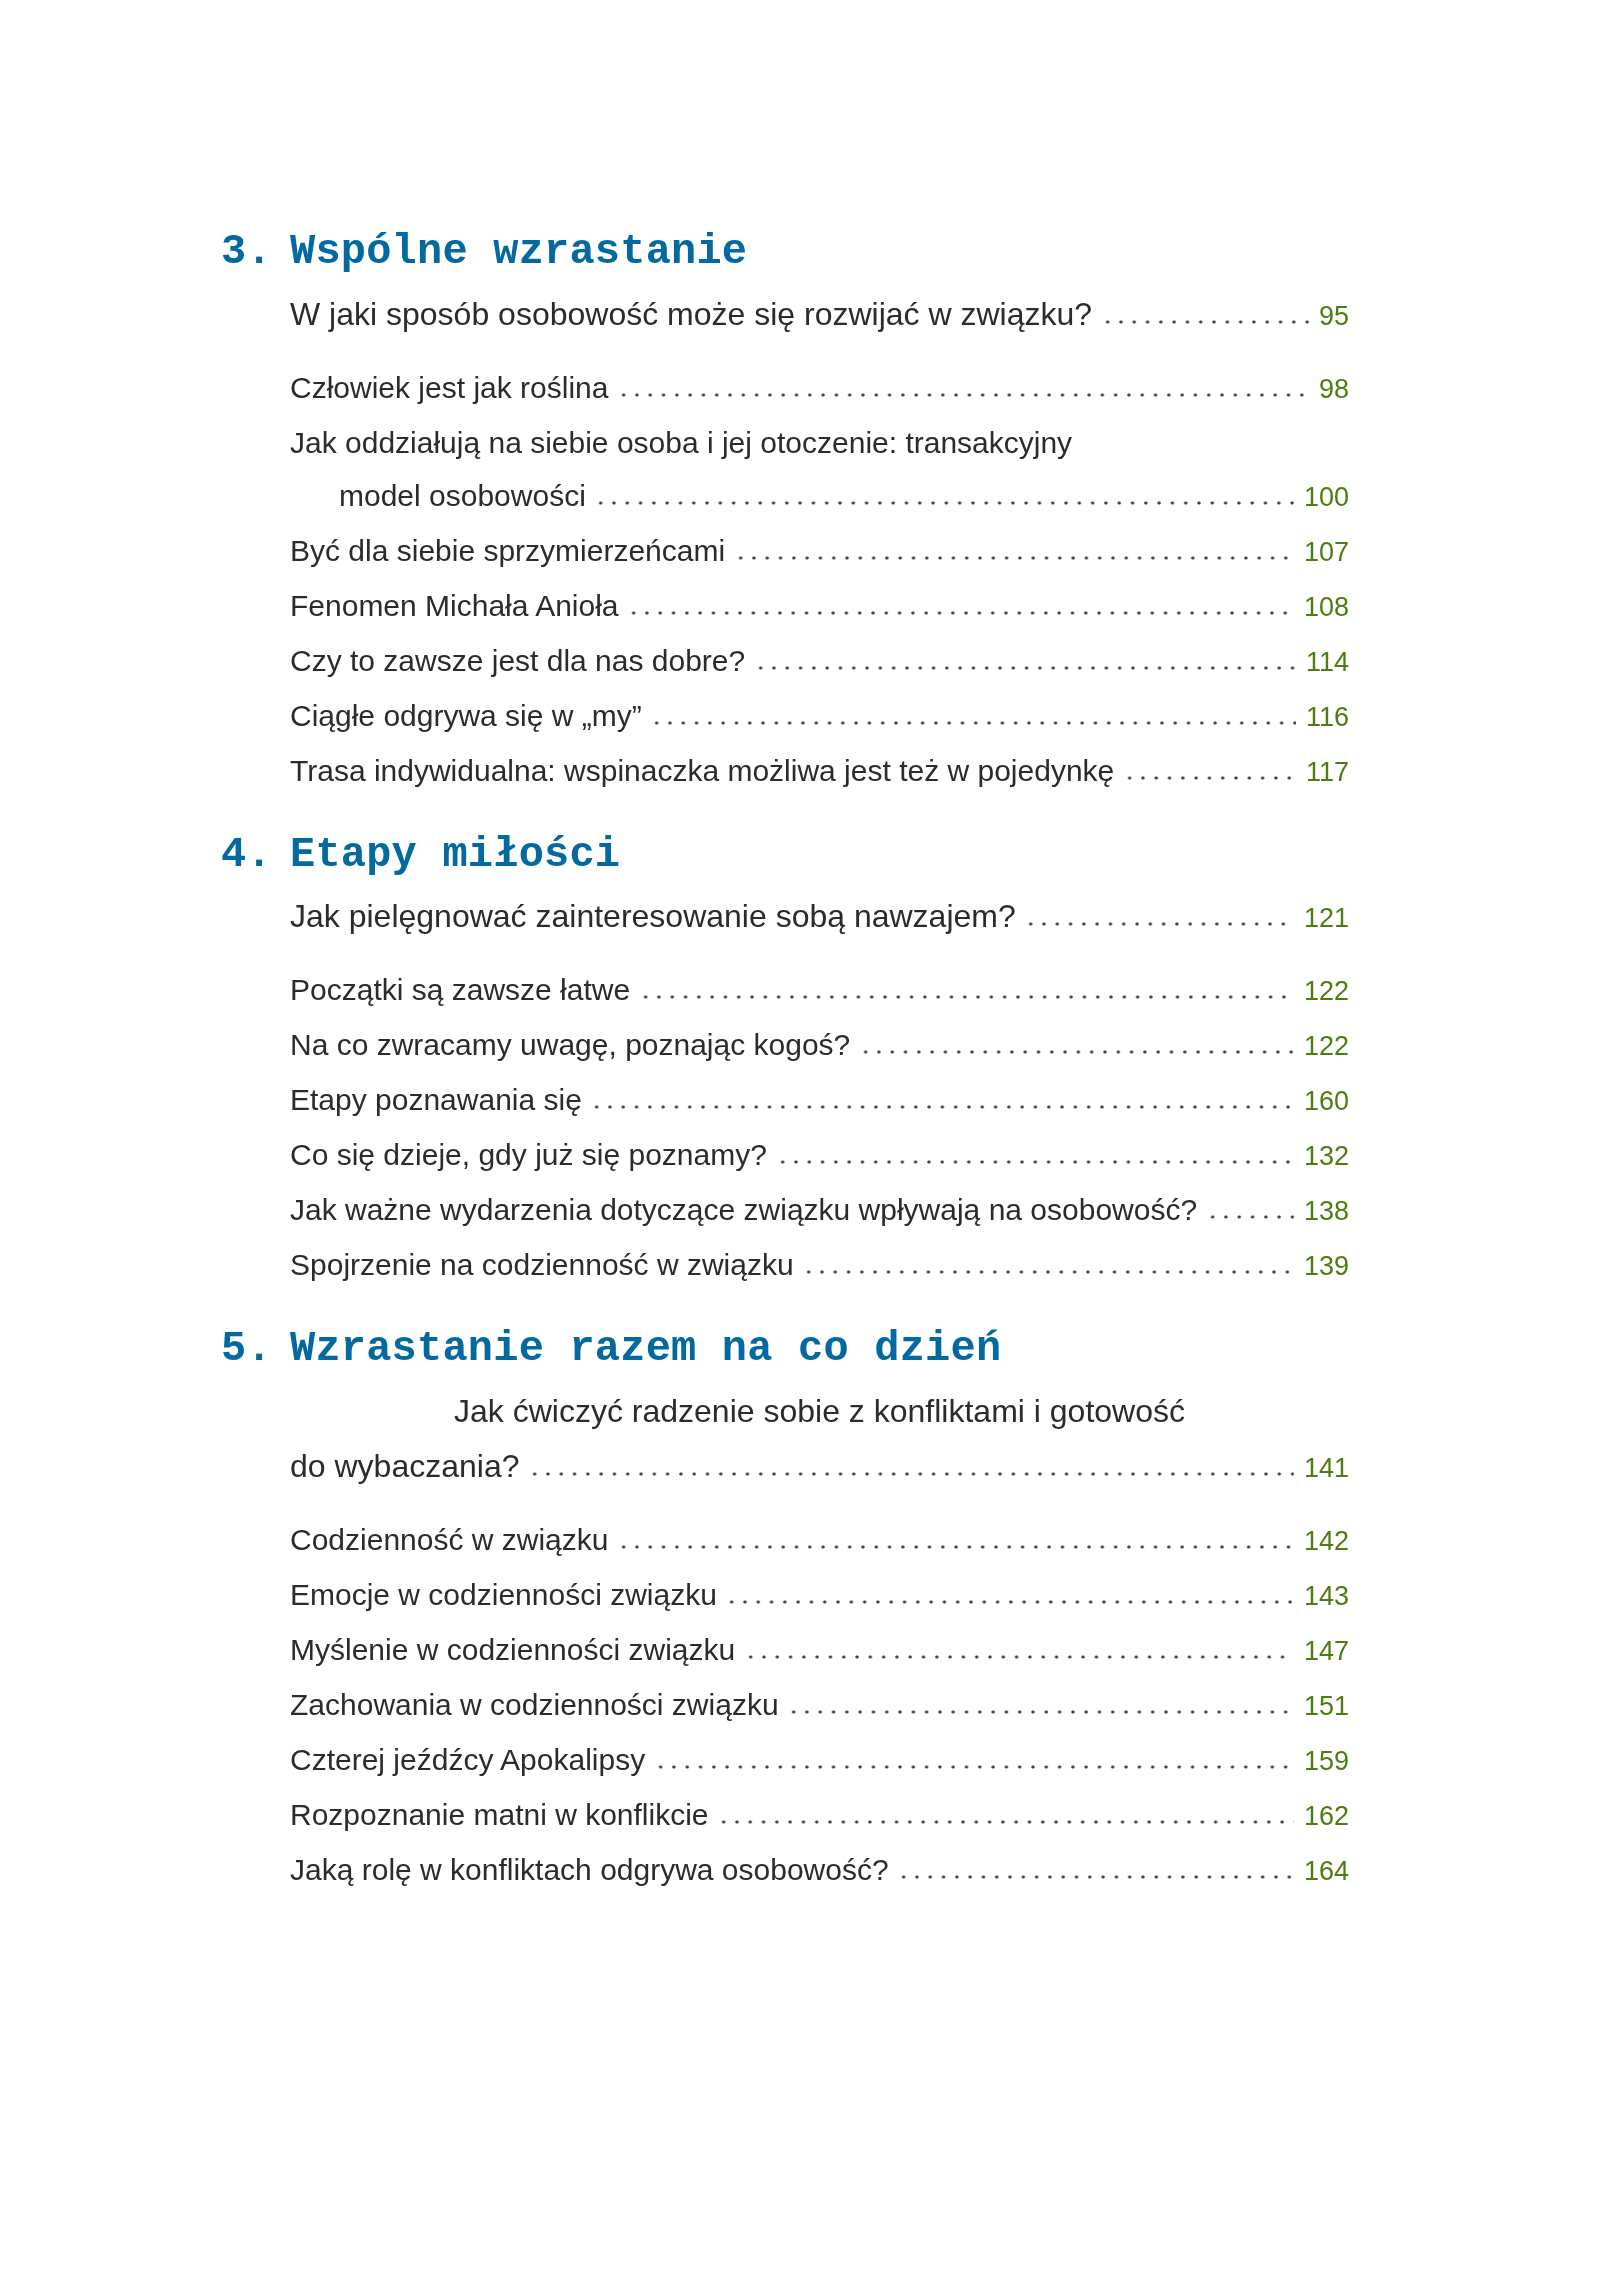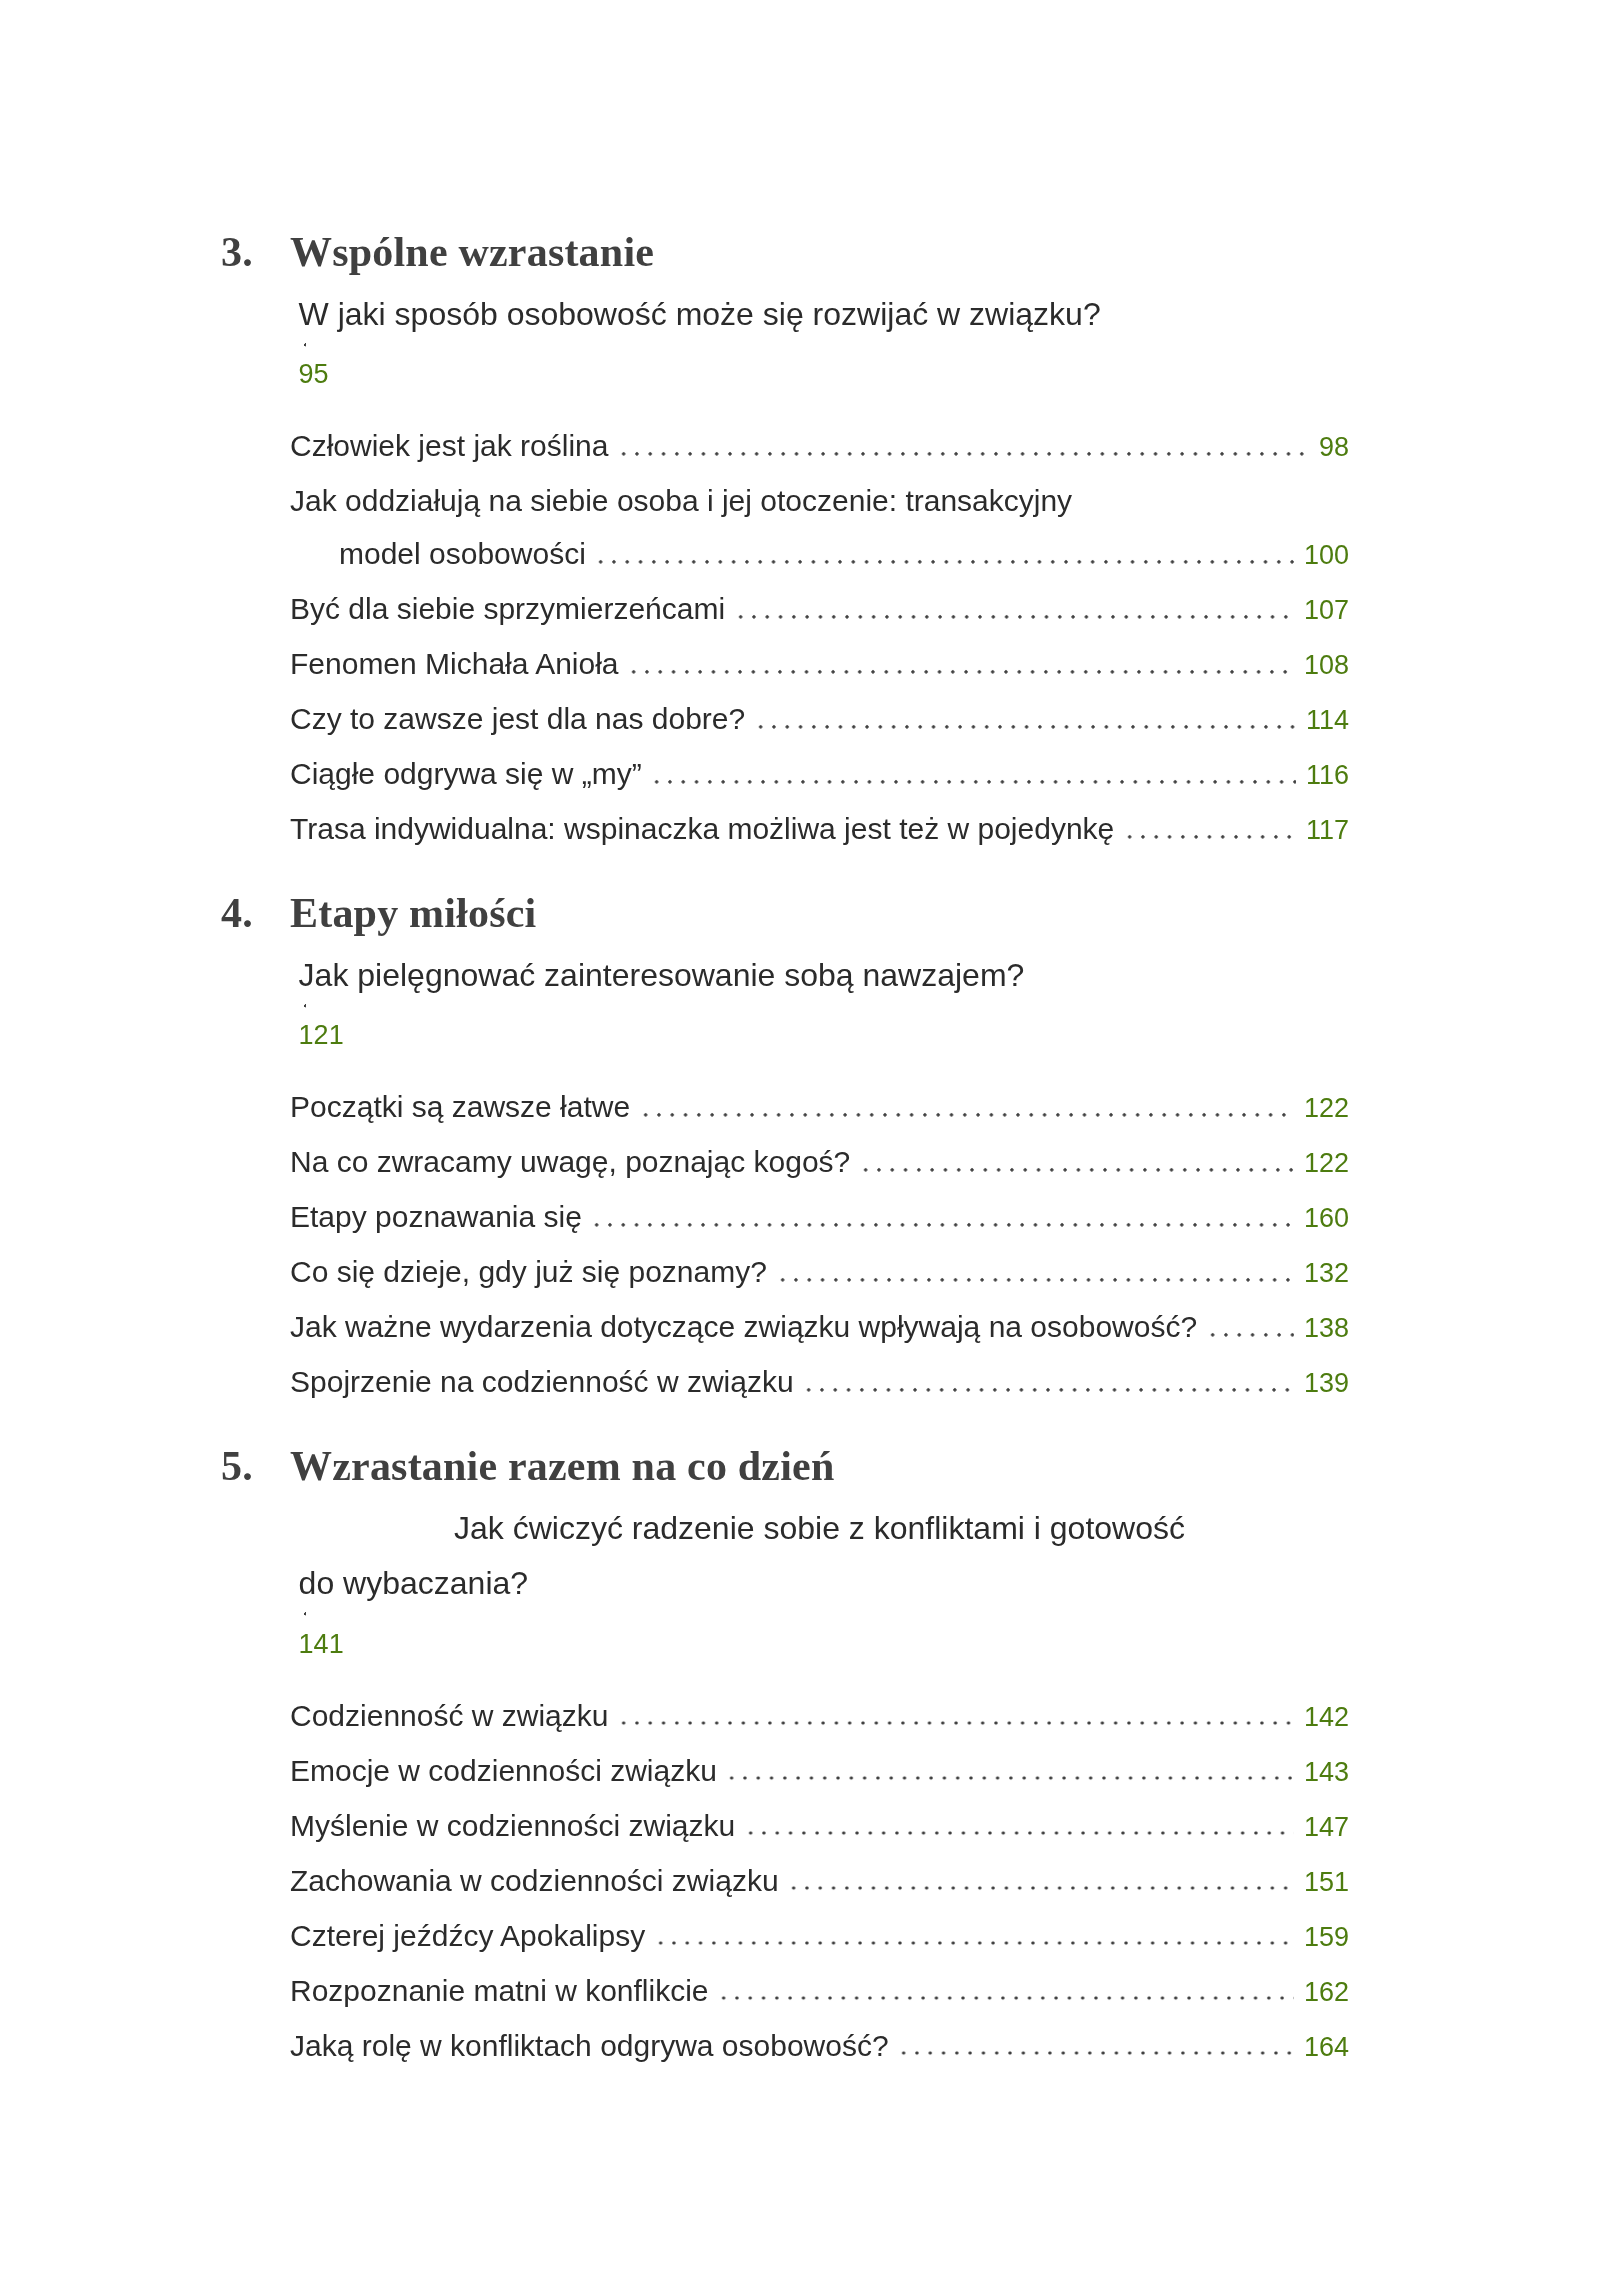--- a/index.html
+++ b/index.html
@@ -15,25 +15,25 @@
 
   .toc {
     position: absolute;
     left: 290px;
     top: 228px;
     width: 1059px;
   }
 
   
   .chapter {
-    font-family: Liberation Serif, serif;
+    font-family: Liberation Mono, monospace;
     font-weight: 700;
     font-size: 42px;
     line-height: 49px;
-    color: #404040;
+    color: #0369a1;
     margin-left: -69px;
     letter-spacing: 0.2px;
   }
   .chnum { display: inline-block; width: 69px; }
 
   .section + .section { margin-top: 32px; }
 
   
   .row {
     display: flex;
@@ -57,21 +57,21 @@
     color: #4d7c0f;
     white-space: nowrap;
   }
 
   
   .subtitle {
     margin-top: 9.5px;
     font-size: 32px;
     color: #2b2b2b;
   }
-  .subtitle .row { line-height: 55px; flex-direction: column; }
+  .subtitle .row { line-height: 55px; }
   .subtitle .line1 { line-height: 55px; white-space: nowrap; text-align: center; }
 
   
   .entries { margin-top: 17px; }
   .entry { font-size: 30px; }
   .entry .line1 { line-height: 53px; white-space: nowrap; }
   .row.indent { padding-left: 49px; }
 </style>
 </head>
 <body>

